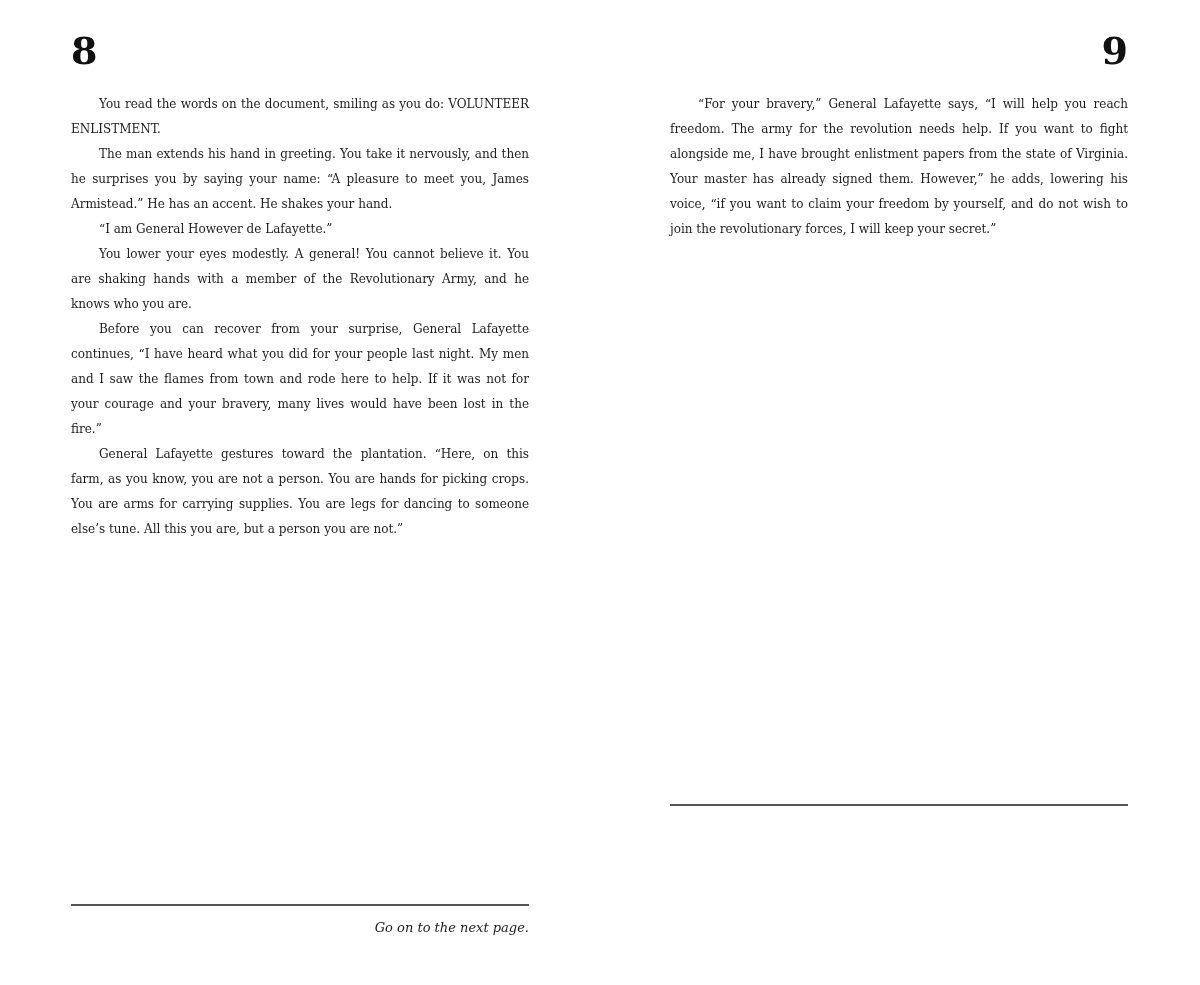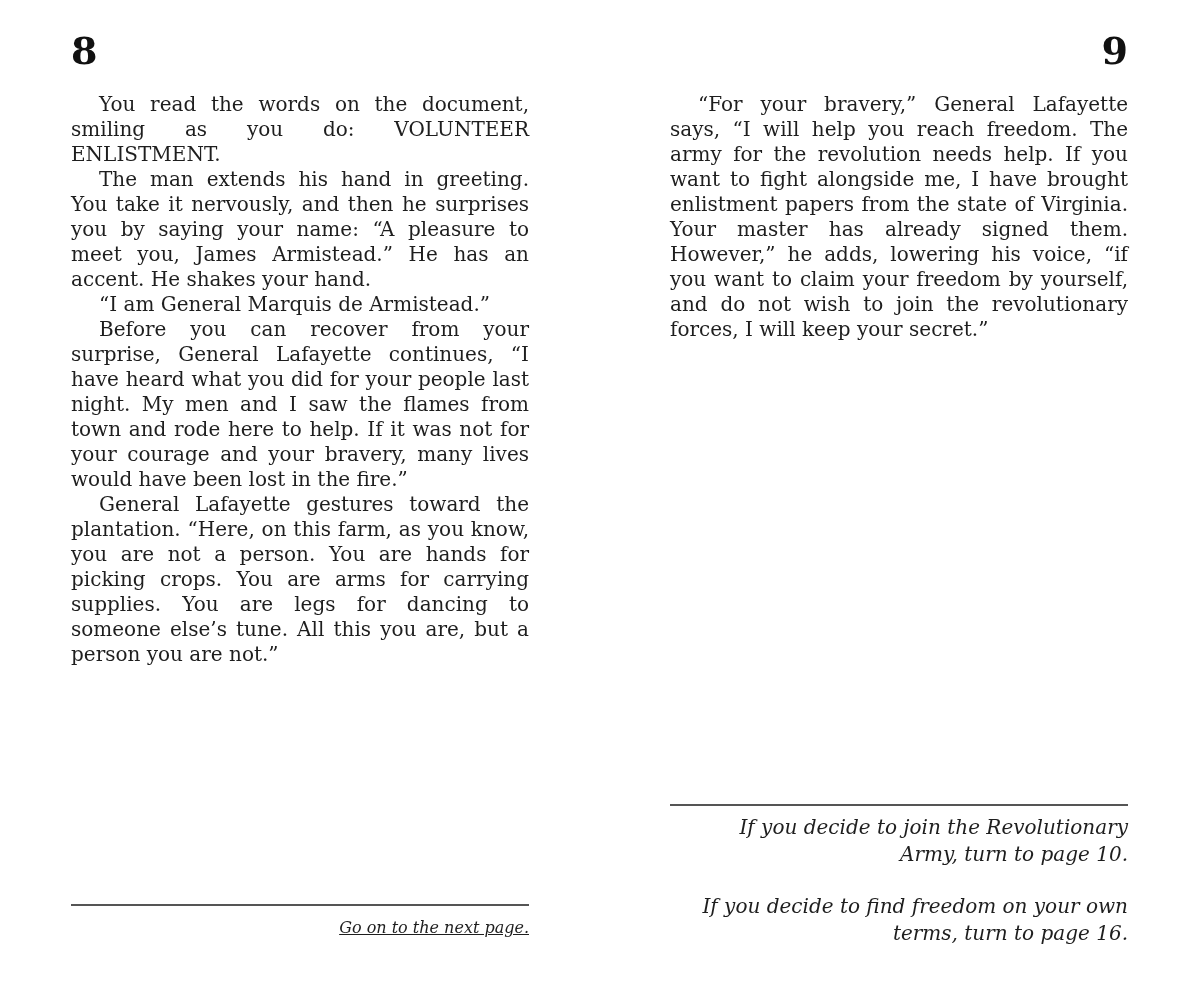--- a/index.html
+++ b/index.html
@@ -33,21 +33,21 @@
     line-height: 1.1;
   }
   .page-number.num-left  { left: 0; }
   .page-number.num-right { right: 0; }
 
   .body-text {
     position: absolute;
     top: 92px;
     left: 0;
     right: 0;
-    font-size: 20px;
+    font-size: 12px;
     line-height: 25px;
     text-align: justify;
   }
   .body-text p {
     margin: 0;
     text-indent: 28px;
   }
 
   .footer-rule {
     position: absolute;
@@ -59,23 +59,22 @@
   .rule-left  { top: 904px; }
   .rule-right { top: 804px; }
 
   .footer-instruction {
     position: absolute;
     top: 915px;
     left: 0;
     right: 0;
     text-align: right;
     font-style: italic;
-    font-size: 16px;
+    font-size: 13px;
     line-height: 26px;
-    text-decoration: underline;
   }
 
   .choices {
     position: absolute;
     top: 814px;
     right: 0;
     width: 440px;
     text-align: right;
     font-style: italic;
     font-size: 20px;
@@ -87,36 +86,33 @@
 </style>
 </head>
 <body>
 
 <div class="page page-left">
   <div class="page-number num-left">8</div>
 
   <div class="body-text">
     <p>You read the words on the document, smiling as you do: VOLUNTEER ENLISTMENT.</p>
     <p>The man extends his hand in greeting. You take it nervously, and then he surprises you by saying your name: “A pleasure to meet you, James Armistead.” He has an accent. He shakes your hand.</p>
-    <p>“I am General Marquis de Armistead.”</p>
+    <p>“I am General However de Lafayette.”</p>
+    <p>You lower your eyes modestly. A general! You cannot believe it. You are shaking hands with a member of the Revolutionary Army, and he knows who you are.</p>
     <p>Before you can recover from your surprise, General Lafayette continues, “I have heard what you did for your people last night. My men and I saw the flames from town and rode here to help. If it was not for your courage and your bravery, many lives would have been lost in the fire.”</p>
     <p>General Lafayette gestures toward the plantation. “Here, on this farm, as you know, you are not a person. You are hands for picking crops. You are arms for carrying supplies. You are legs for dancing to someone else’s tune. All this you are, but a person you are not.”</p>
   </div>
 
   <div class="footer-rule rule-left"></div>
 
   <div class="footer-instruction">Go on to the next page.</div>
 </div>
 
 <div class="page page-right">
   <div class="page-number num-right">9</div>
 
   <div class="body-text">
     <p>“For your bravery,” General Lafayette says, “I will help you reach freedom. The army for the revolution needs help. If you want to fight alongside me, I have brought enlistment papers from the state of Virginia. Your master has already signed them. However,” he adds, lowering his voice, “if you want to claim your freedom by yourself, and do not wish to join the revolutionary forces, I will keep your secret.”</p>
   </div>
 
   <div class="footer-rule rule-right"></div>
 
-  <div class="choices">
-    <p class="choice">If you decide to join the Revolutionary Army, turn to page 10.</p>
-    <p class="choice">If you decide to find freedom on your own terms, turn to page 16.</p>
-  </div>
 </div>
 
 </body></html>

